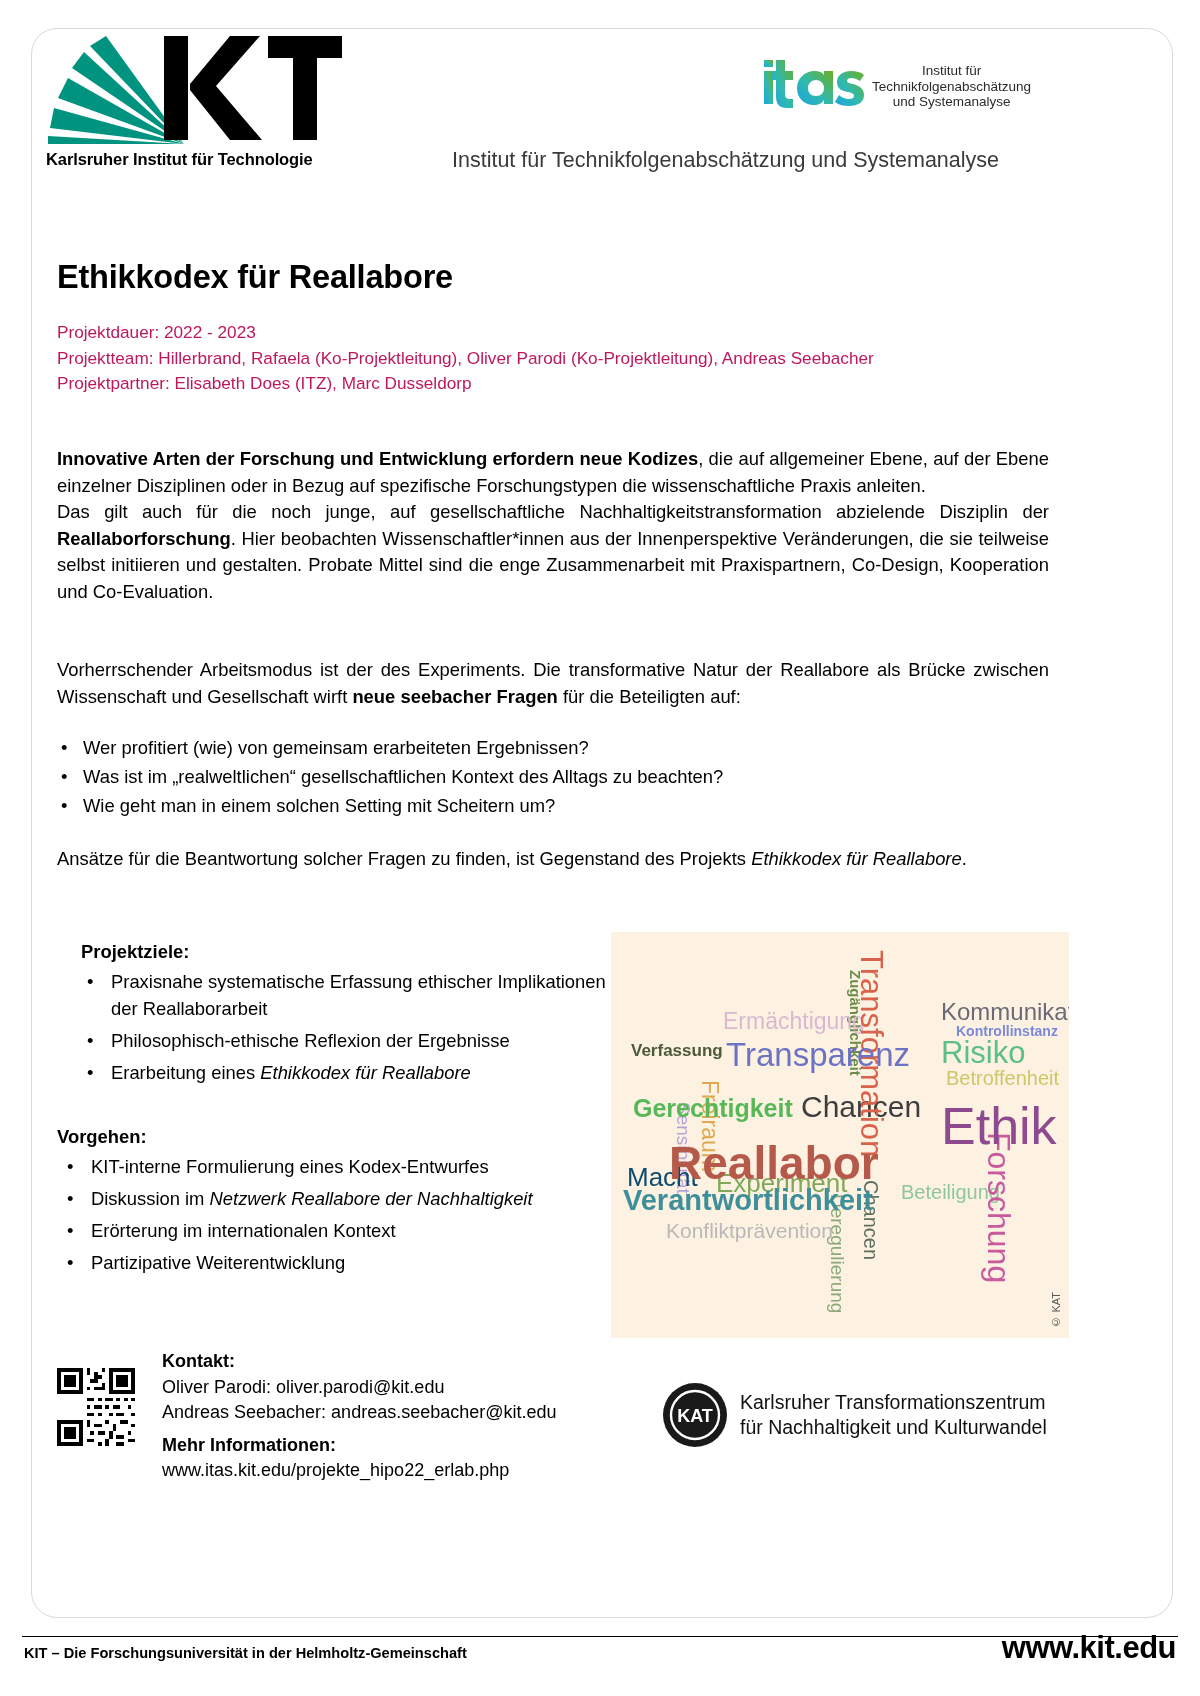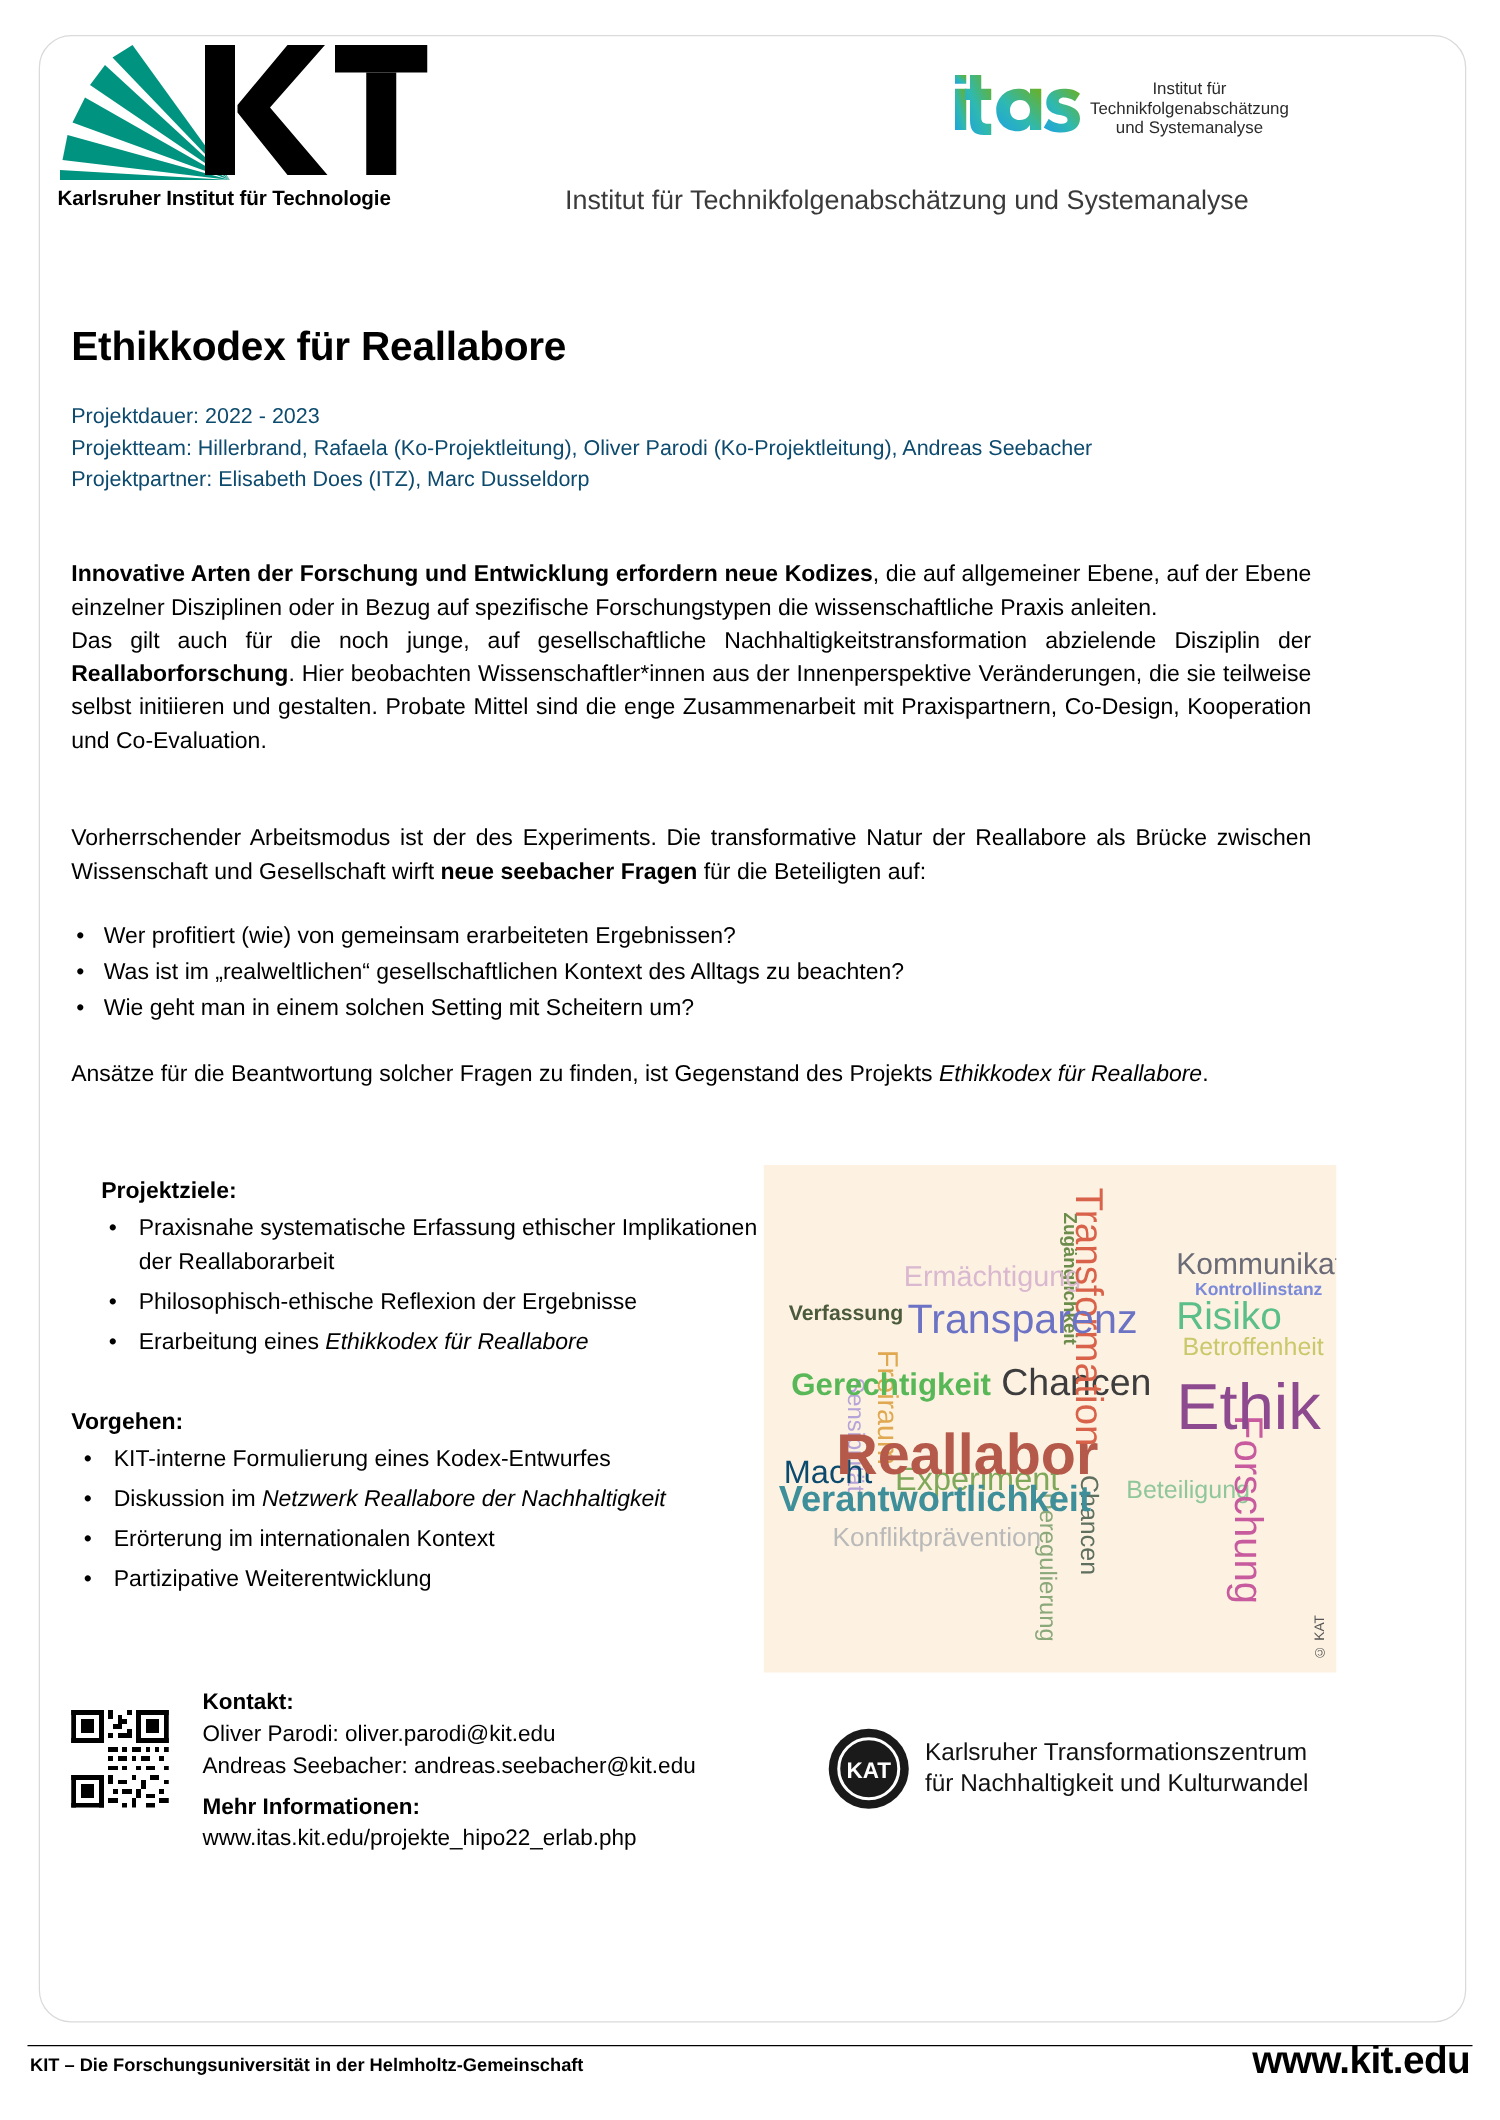--- a/index.html
+++ b/index.html
@@ -52,21 +52,21 @@
     font-size: 21.5px; color: #3a3a3a; white-space: nowrap;
   }
 
   
   .title {
     position: absolute; left: 57px; top: 259px;
     font-size: 32.5px; font-weight: bold; letter-spacing: -0.2px;
   }
   .meta {
     position: absolute; left: 57px; top: 320px;
-    font-size: 17.2px; line-height: 25.5px; color: #0c4a6e;
+    font-size: 17.2px; line-height: 25.5px; color: #be185d;
     white-space: nowrap;
   }
 
   .para { position: absolute; left: 57px; width: 992px;
           font-size: 18.4px; line-height: 26.6px; text-align: justify; }
   .para b { font-weight: bold; }
   .p1 { top: 446px; }
   .p2 { top: 657px; }
   .p3 { top: 846px; }
   .p3 i { font-style: italic; }

